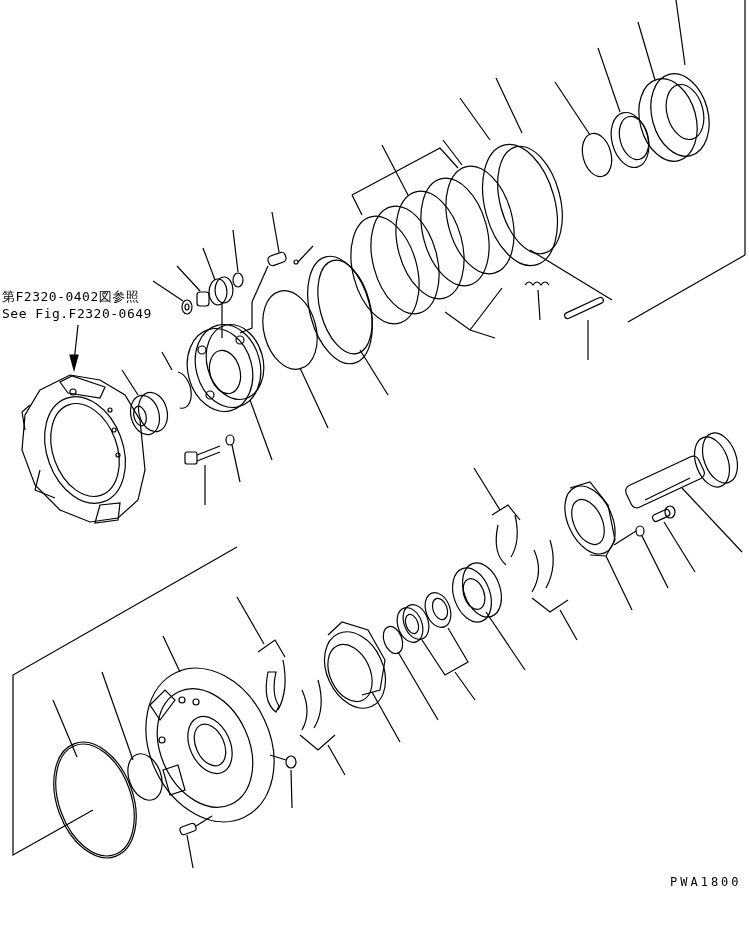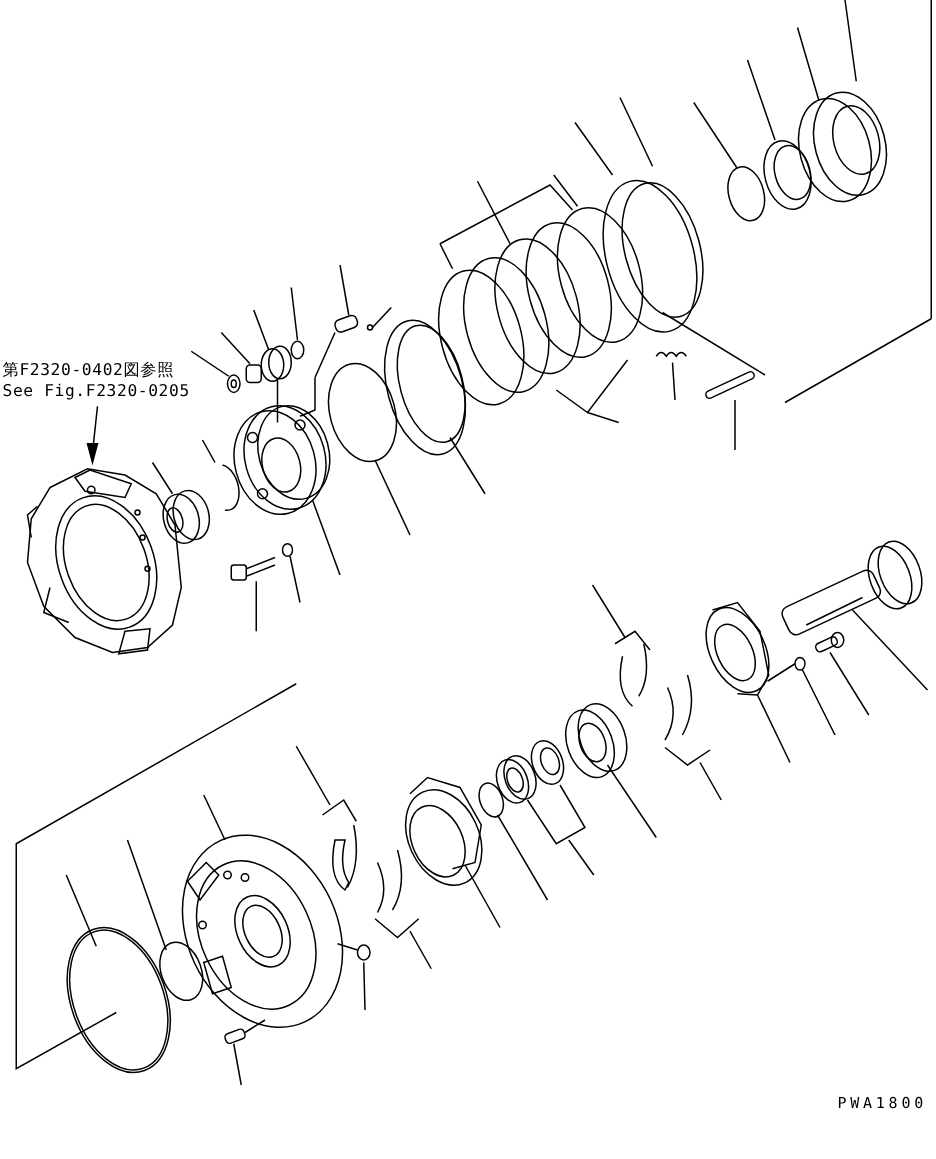--- a/index.html
+++ b/index.html
@@ -277,15 +277,15 @@
   <g>
     <rect x="625" y="470" width="80" height="24" rx="6" transform="rotate(-25 665 482)"></rect>
     <line x1="645" y1="500" x2="690" y2="478"></line>
     <ellipse cx="712" cy="462" rx="16" ry="26" transform="rotate(-20 712 462)"></ellipse>
     <ellipse cx="720" cy="458" rx="16" ry="26" transform="rotate(-20 720 458)"></ellipse>
     <line x1="682" y1="488" x2="742" y2="552"></line>
   </g>
 </svg>
 
 <div class="ref-note"><span>第F2320-0402図参照</span>
-<span>See Fig.F2320-0205</span></div>
+<span>See Fig.F2320-0649</span></div>
 
 <div class="drawing-code">PWA1800</div>
 
 </body></html>

